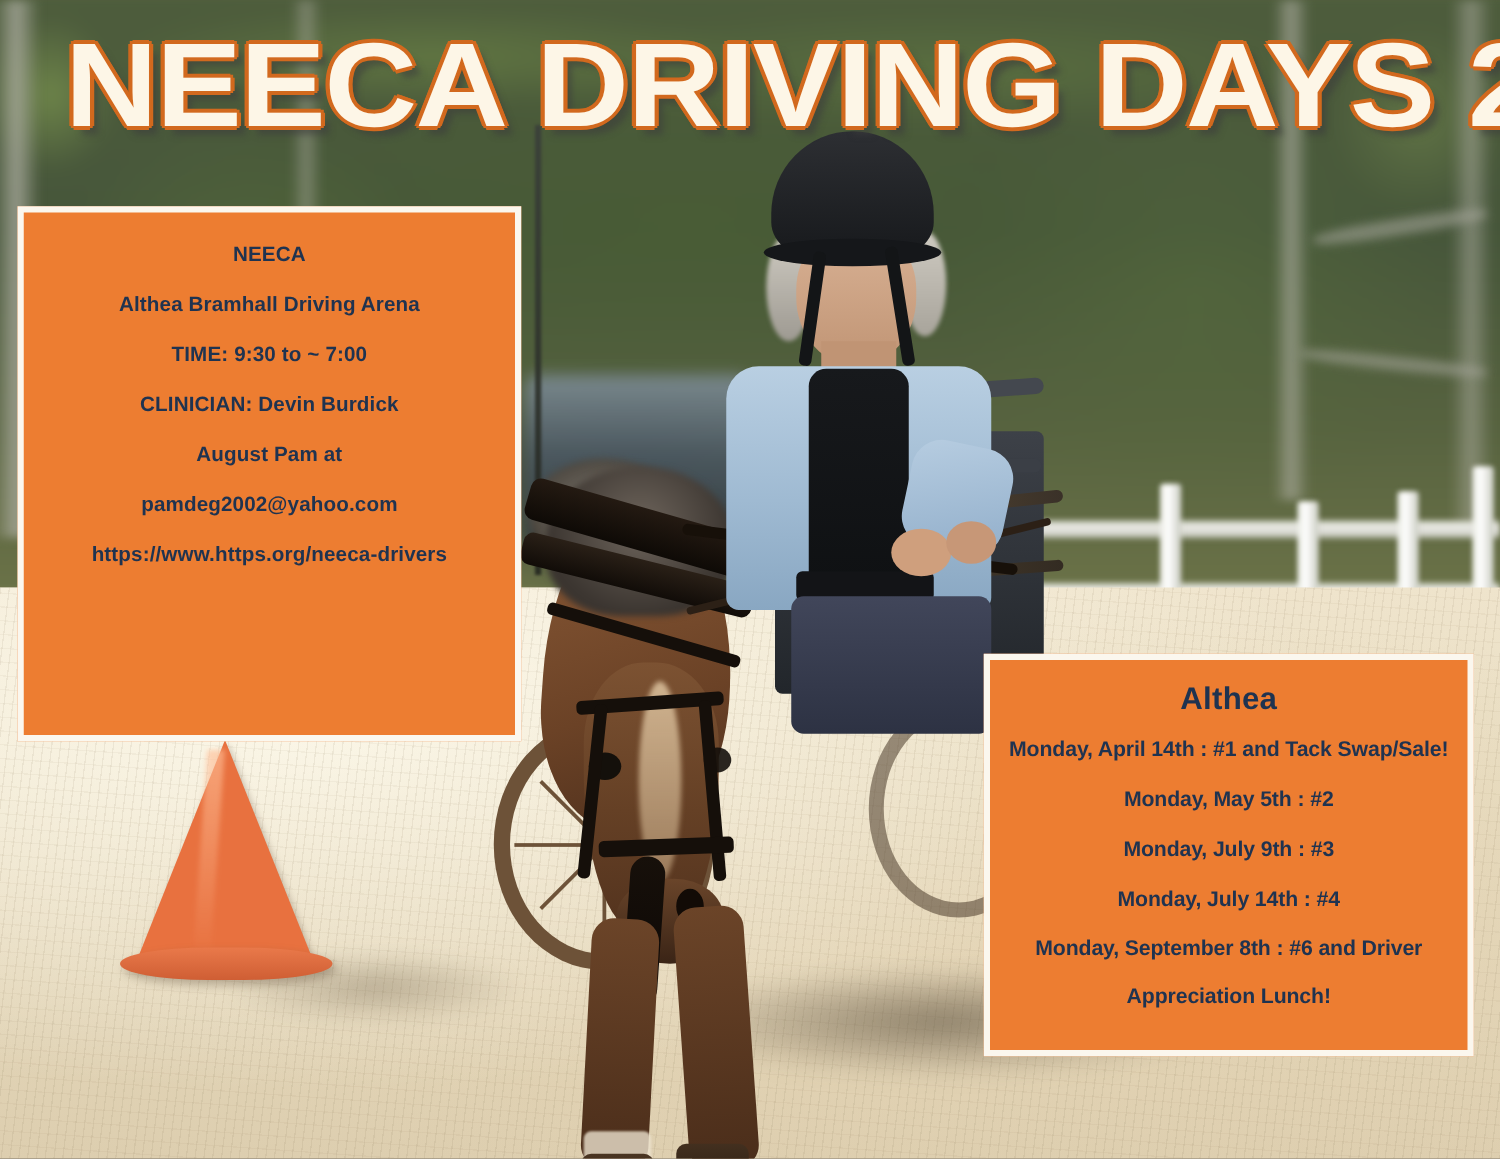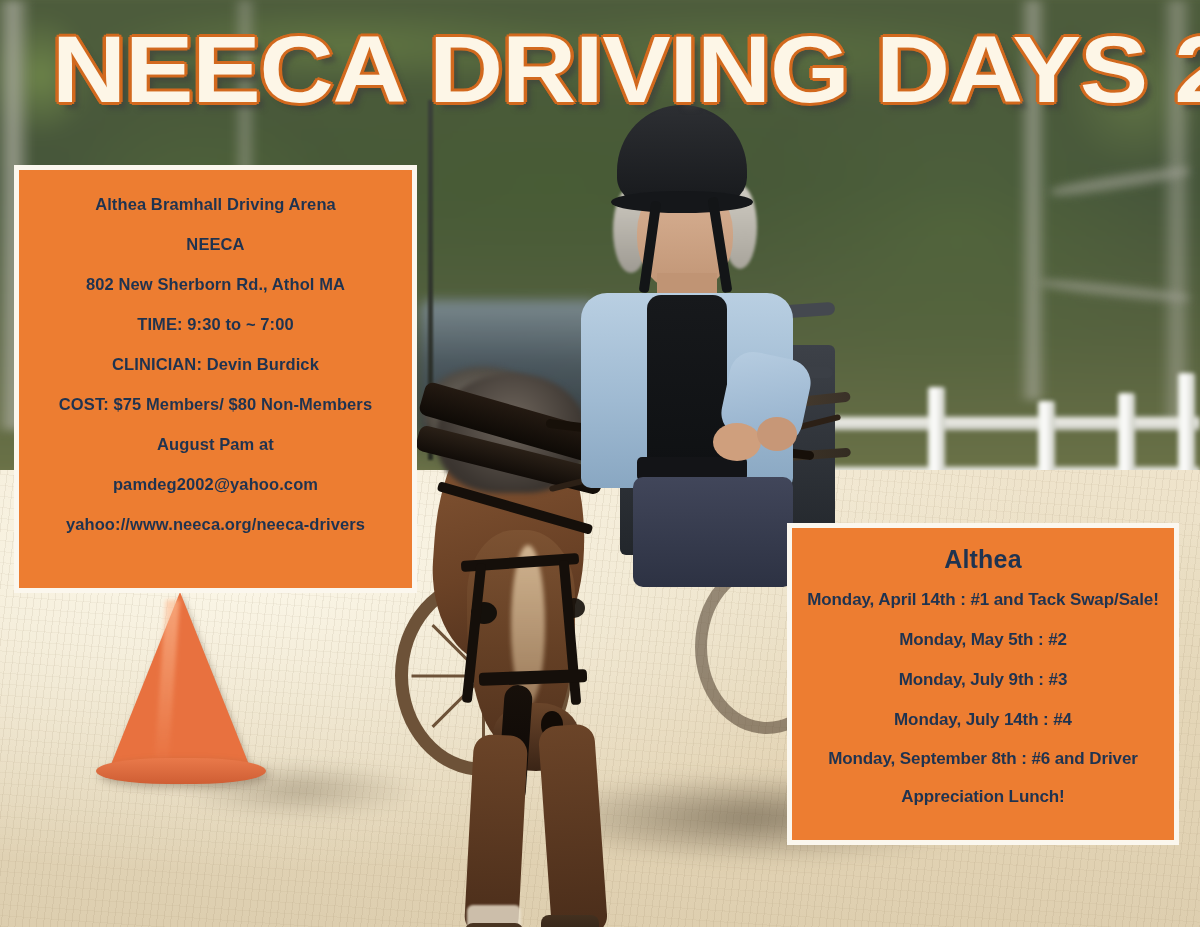--- a/index.html
+++ b/index.html
@@ -341,29 +341,27 @@
         <div class="lap"></div>
         <div class="hand"></div>
         <div class="hand2"></div>
       </div>
     </div>
   </div>
 
   <div id="title">NEECA DRIVING DAYS 2025</div>
 
   <div class="panel" id="info-panel">
+    <div class="line">NEECA</div>
     <div class="line">Althea Bramhall Driving Arena</div>
-    <div class="line">NEECA</div>
-    <div class="line">802 New Sherborn Rd., Athol MA</div>
     <div class="line">TIME:  9:30 to ~ 7:00</div>
     <div class="line">CLINICIAN:  Devin Burdick</div>
-    <div class="line">COST: $75 Members/ $80 Non-Members</div>
     <div class="line">August Pam at</div>
     <div class="line">pamdeg2002@yahoo.com</div>
-    <div class="line">yahoo://www.neeca.org/neeca-drivers</div>
+    <div class="line">https://www.https.org/neeca-drivers</div>
   </div>
 
   <div class="panel" id="dates-panel">
     <div class="heading">Althea</div>
     <div class="line">Monday, April 14th : #1 and Tack Swap/Sale!</div>
     <div class="line">Monday, May 5th : #2</div>
     <div class="line">Monday, July 9th : #3</div>
     <div class="line">Monday, July 14th : #4</div>
     <div class="line wrap">Monday, September 8th : #6 and Driver Appreciation Lunch!</div>
   </div>

